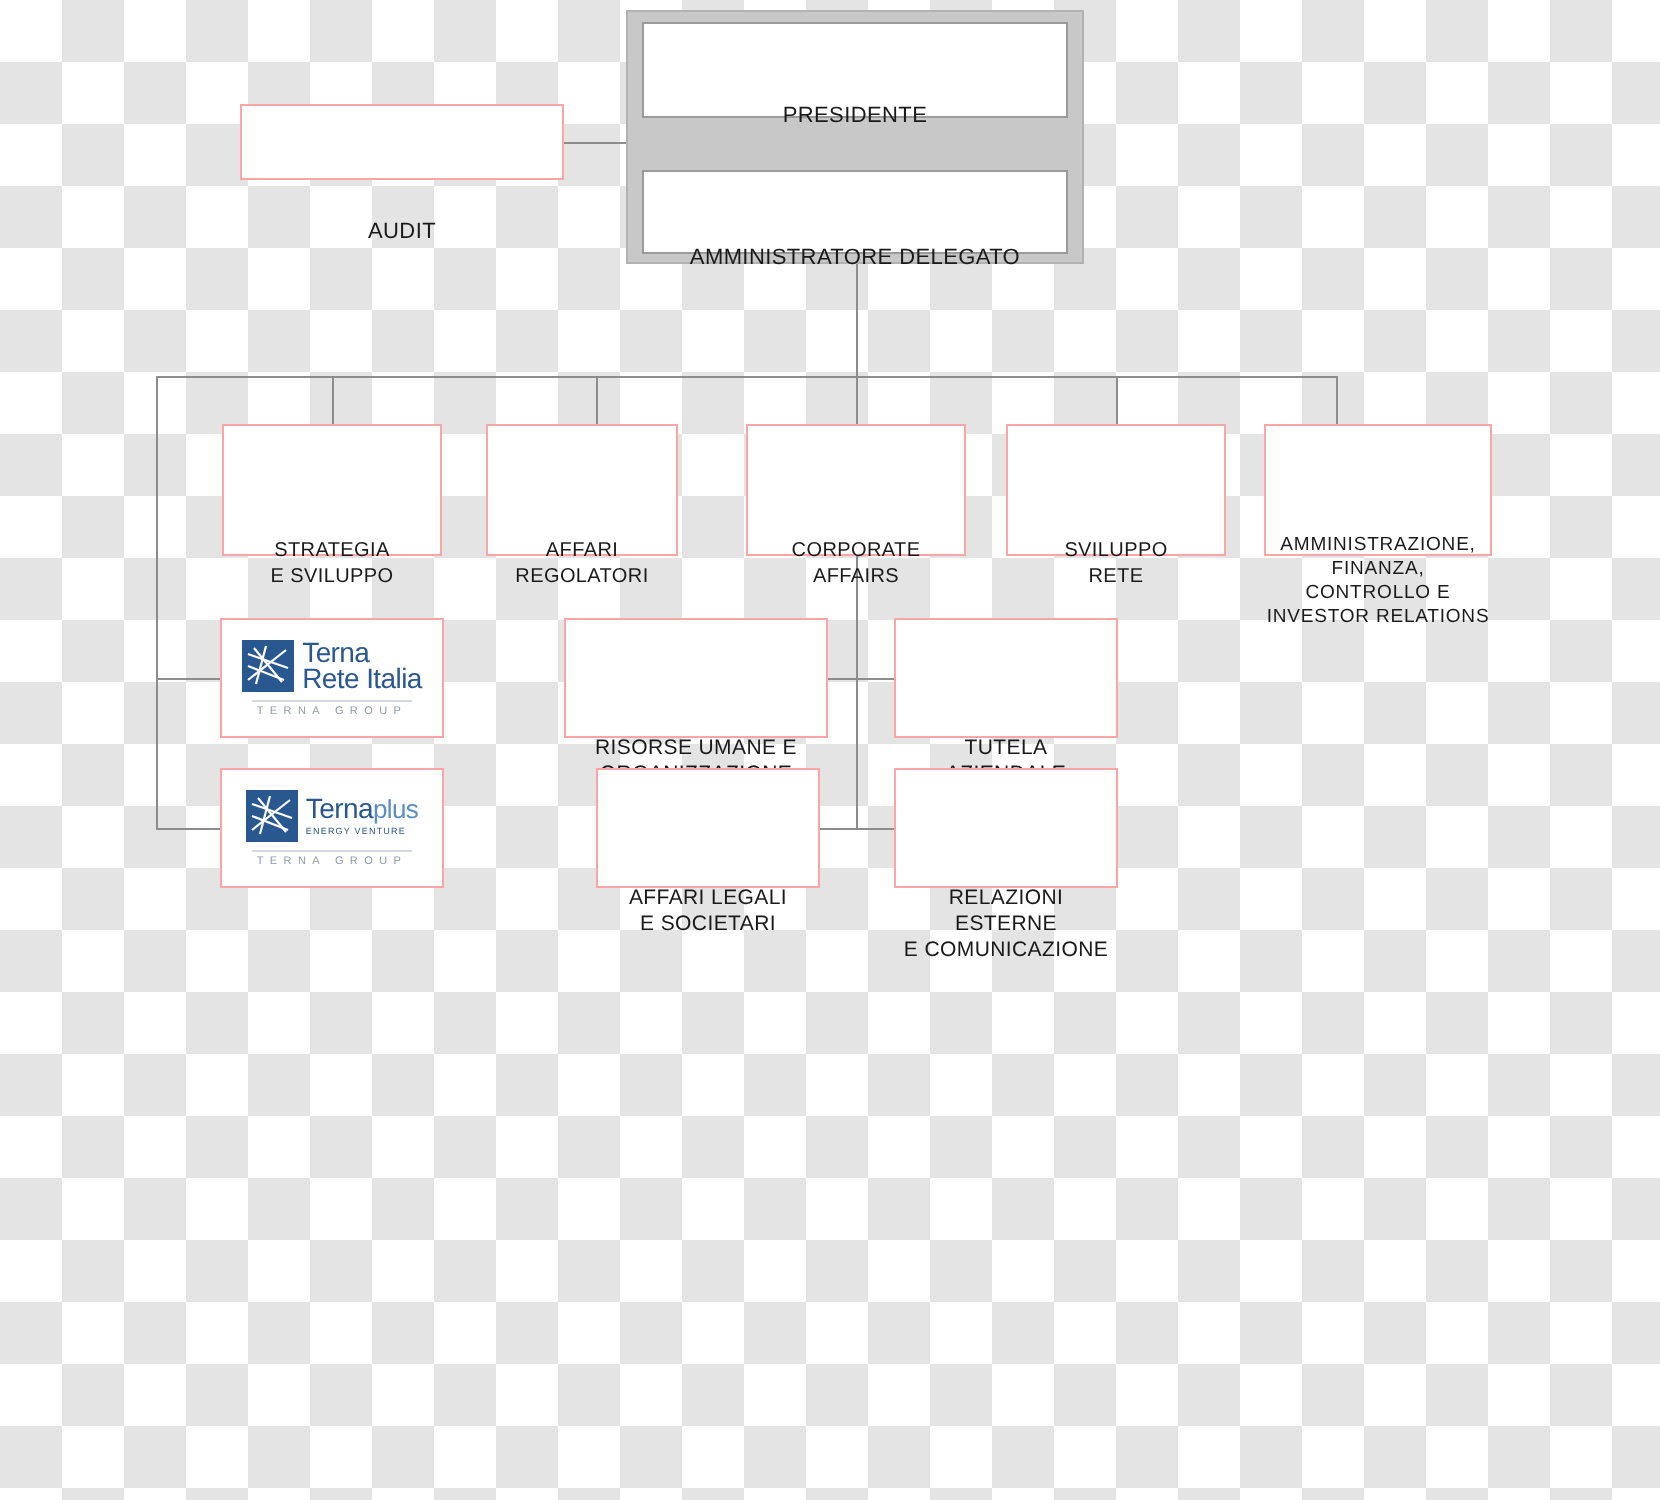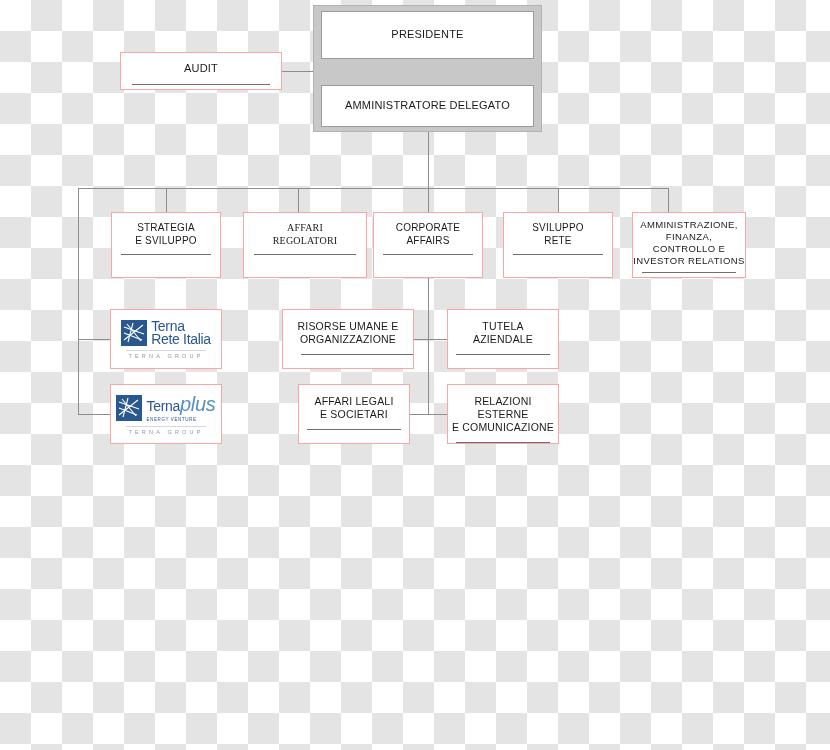--- a/index.html
+++ b/index.html
@@ -50,20 +50,21 @@
     flex-direction: column;
     align-items: center;
   }
   .node .label {
     width: 100%;
     text-align: center;
     color: #1a1a1a;
     letter-spacing: 0.2px;
     line-height: 1.25;
     white-space: pre-line;
+    margin-top: 48px;
   }
   .node .rule {
     height: 1px;
     background: #6f6f6f;
   }
 
   
   .exec-node {
     border: 1px solid #9a9a9a;
     justify-content: center;
@@ -139,22 +140,21 @@
     font-size: 14px;
     line-height: 13px;
     color: #29578f;
     letter-spacing: -0.3px;
   }
   .plus-row {
     display: flex;
     align-items: baseline;
   }
   .logo-plus {
-    font-size: 20px;
-    font-style: italic;
+    font-size: 13px;
     color: #5a8fc0;
     letter-spacing: -0.3px;
   }
   .logo-sub {
     font-size: 4.5px;
     color: #29578f;
     letter-spacing: 0.6px;
     margin-top: 1px;
   }
   .logo-tagline {
@@ -211,21 +211,21 @@
     <div class="label">AUDIT</div>
     <div class="rule"></div>
   </div>
 
   <div class="node div-node" style="left:111px; top:212px; width:110px; height:66px;">
     <div class="label">STRATEGIA
 E SVILUPPO</div>
     <div class="rule"></div>
   </div>
 
-  <div class="node div-node" style="left:243px; top:212px; width:124px; height:66px;font-family:Liberation Serif, serif;">
+  <div class="node div-node" style="left:243px; top:212px; width:96px; height:66px;">
     <div class="label">AFFARI
 REGOLATORI</div>
     <div class="rule"></div>
   </div>
 
   <div class="node div-node" style="left:373px; top:212px; width:110px; height:66px;">
     <div class="label">CORPORATE
 AFFAIRS</div>
     <div class="rule"></div>
   </div>

